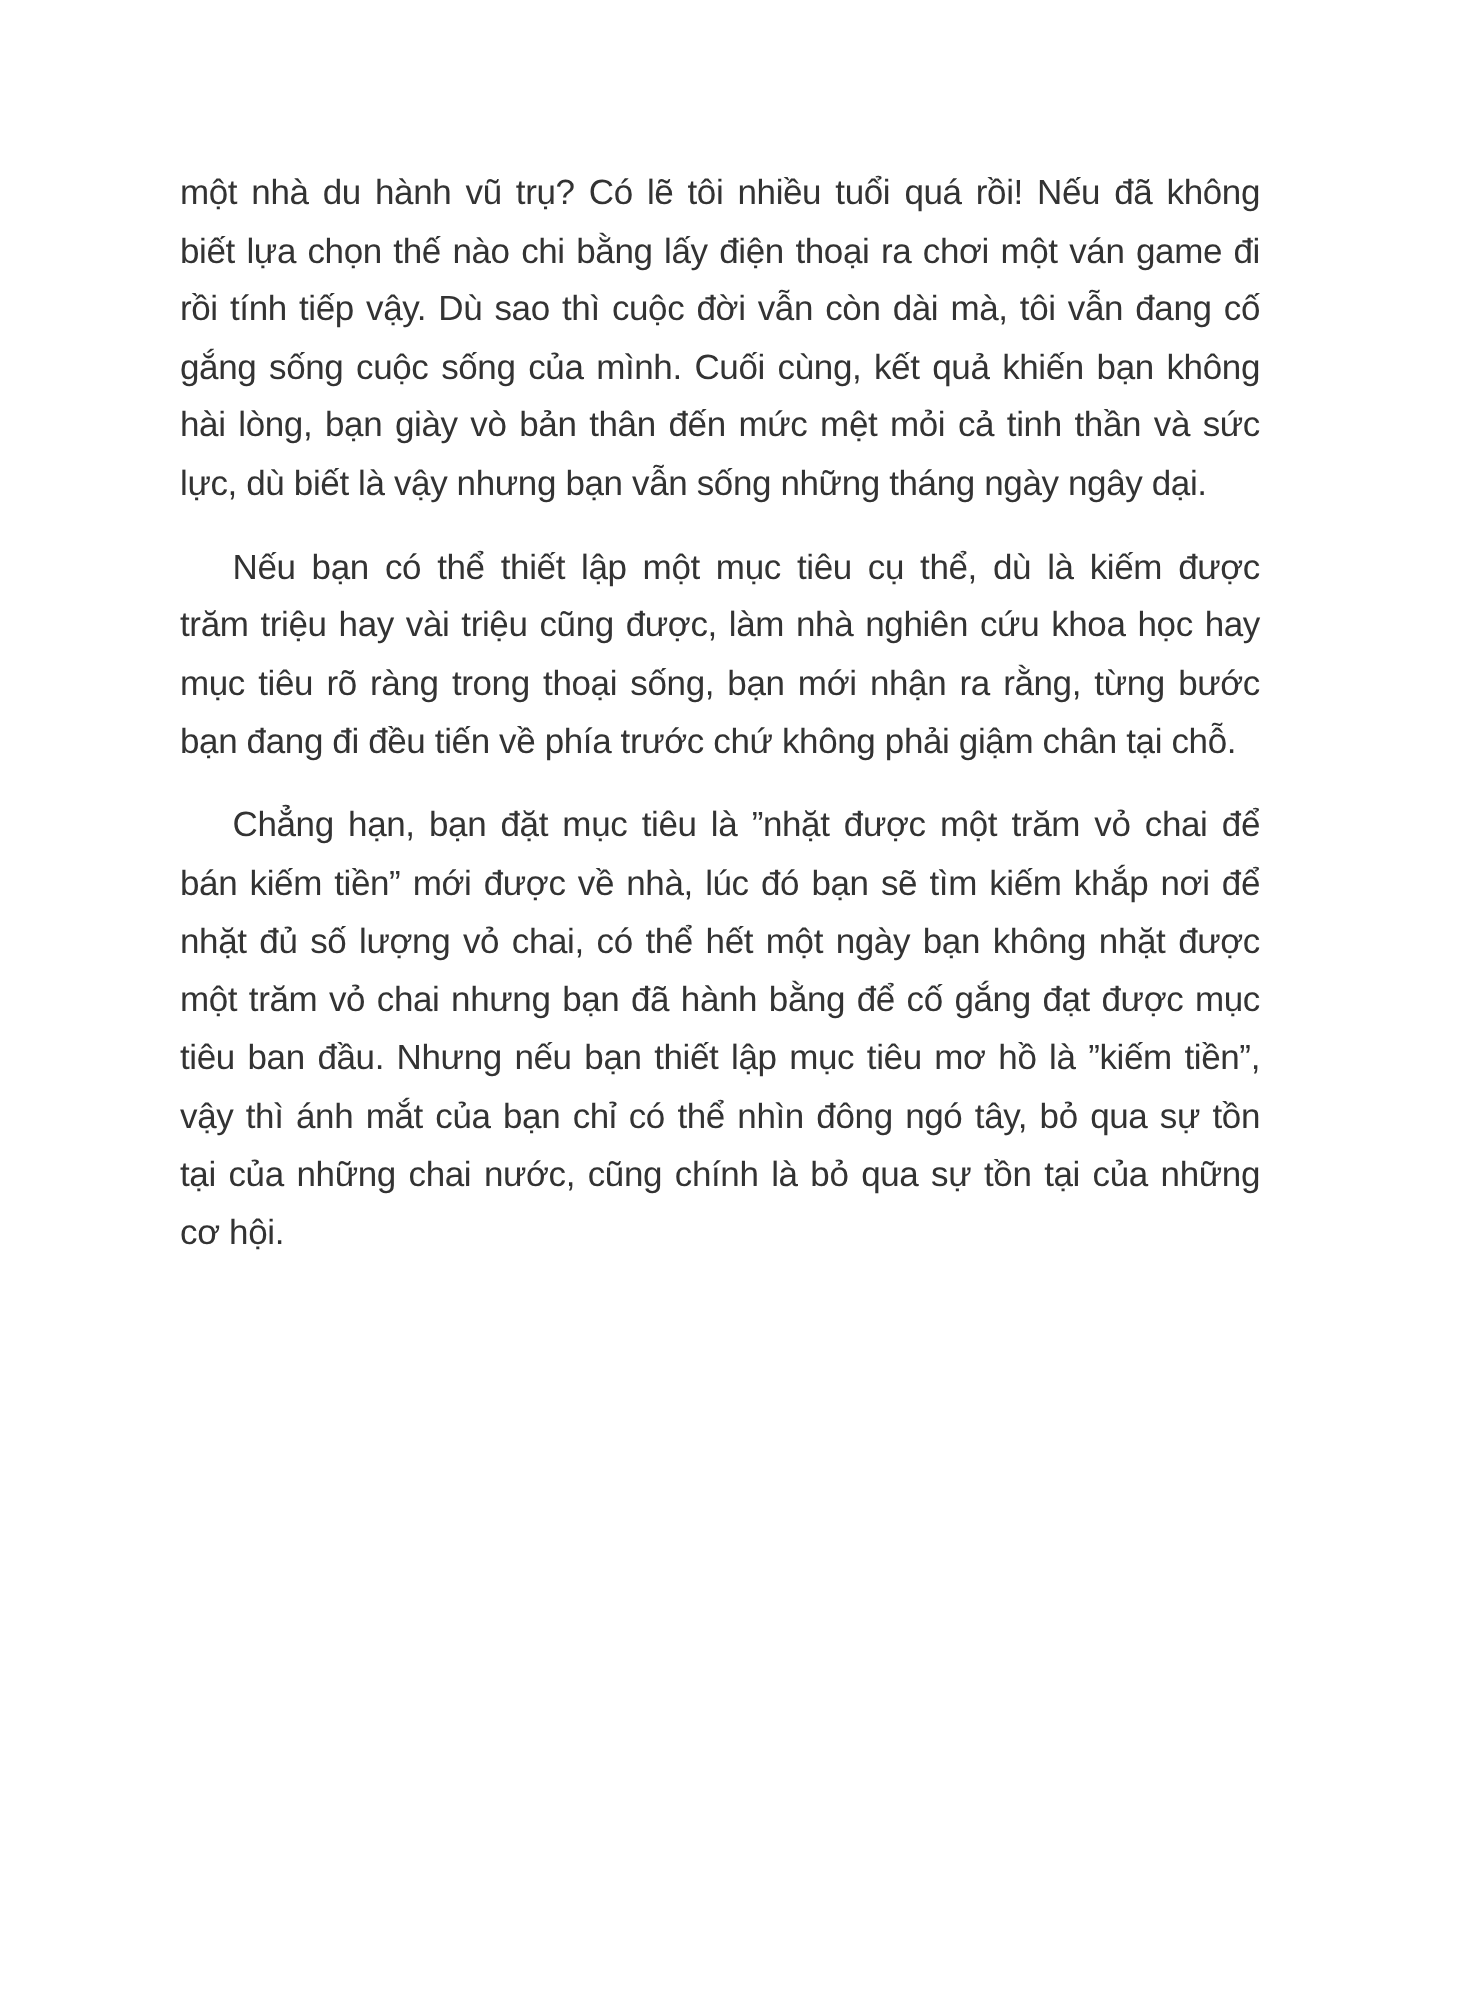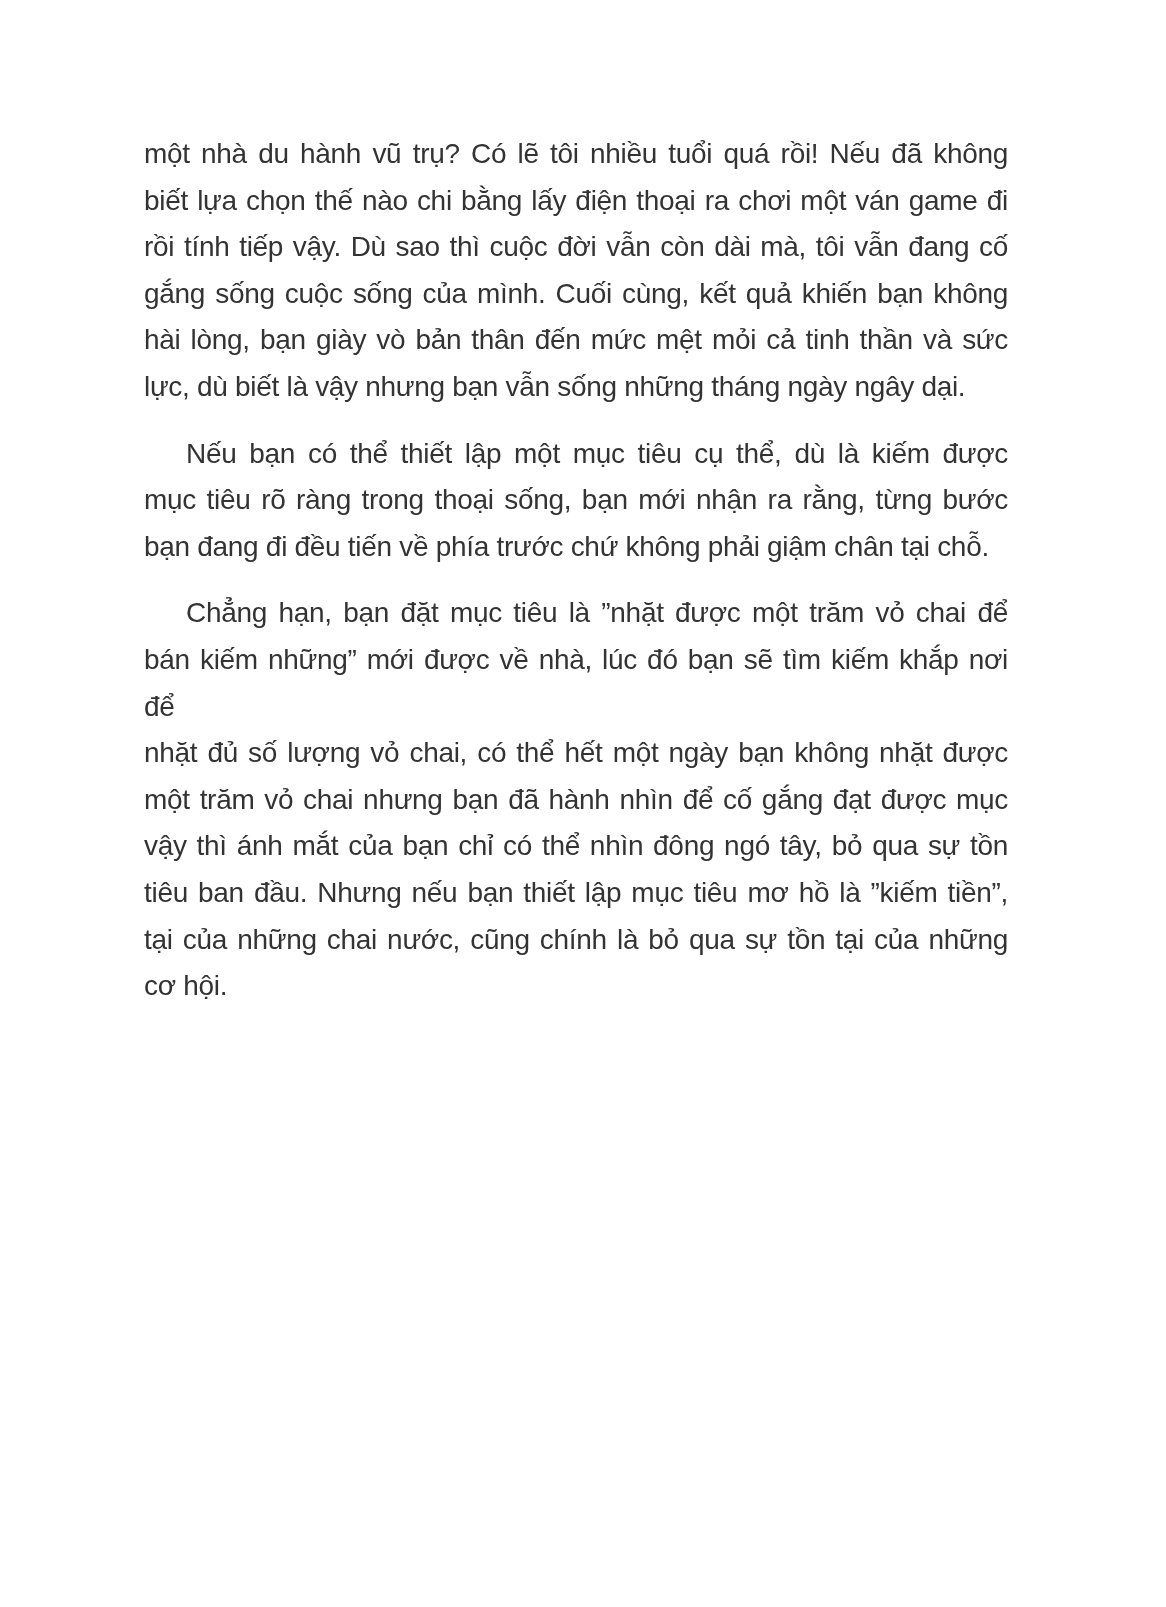--- a/index.html
+++ b/index.html
@@ -60,30 +60,31 @@
   <div class="para">
         <div class="line first">một nhà du hành vũ trụ? Có lẽ tôi nhiều tuổi quá rồi! Nếu đã không</div>
         <div class="line">biết lựa chọn thế nào chi bằng lấy điện thoại ra chơi một ván game đi</div>
         <div class="line">rồi tính tiếp vậy. Dù sao thì cuộc đời vẫn còn dài mà, tôi vẫn đang cố</div>
         <div class="line">gắng sống cuộc sống của mình. Cuối cùng, kết quả khiến bạn không</div>
         <div class="line">hài lòng, bạn giày vò bản thân đến mức mệt mỏi cả tinh thần và sức</div>
         <div class="line last">lực, dù biết là vậy nhưng bạn vẫn sống những tháng ngày ngây dại.</div>
       </div>
       <div class="para indent">
         <div class="line first">Nếu bạn có thể thiết lập một mục tiêu cụ thể, dù là kiếm được</div>
+        <div class="line">trăm triệu hay vài triệu cũng được, làm nhà nghiên cứu khoa học hay</div>
         <div class="line">mục tiêu rõ ràng trong thoại sống, bạn mới nhận ra rằng, từng bước</div>
         <div class="line last">bạn đang đi đều tiến về phía trước chứ không phải giậm chân tại chỗ.</div>
       </div>
       <div class="para indent">
         <div class="line first">Chẳng hạn, bạn đặt mục tiêu là ”nhặt được một trăm vỏ chai để</div>
-        <div class="line">bán kiếm những” mới được về nhà, lúc đó bạn sẽ tìm kiếm khắp nơi để</div>
+        <div class="line">bán kiếm tiền” mới được về nhà, lúc đó bạn sẽ tìm kiếm khắp nơi để</div>
         <div class="line">nhặt đủ số lượng vỏ chai, có thể hết một ngày bạn không nhặt được</div>
-        <div class="line">một trăm vỏ chai nhưng bạn đã hành nhìn để cố gắng đạt được mục</div>
+        <div class="line">một trăm vỏ chai nhưng bạn đã hành bằng để cố gắng đạt được mục</div>
+        <div class="line">tiêu ban đầu. Nhưng nếu bạn thiết lập mục tiêu mơ hồ là ”kiếm tiền”,</div>
         <div class="line">vậy thì ánh mắt của bạn chỉ có thể nhìn đông ngó tây, bỏ qua sự tồn</div>
-        <div class="line">tiêu ban đầu. Nhưng nếu bạn thiết lập mục tiêu mơ hồ là ”kiếm tiền”,</div>
         <div class="line">tại của những chai nước, cũng chính là bỏ qua sự tồn tại của những</div>
         <div class="line last">cơ hội.</div>
       </div>
     </div>
   <div class="footer" style="color: rgb(46, 46, 46);">
     <span class="running-title">HOA DƯƠNG</span><span class="page-num">17</span>
   </div>
 </div>
 
 </body></html>

